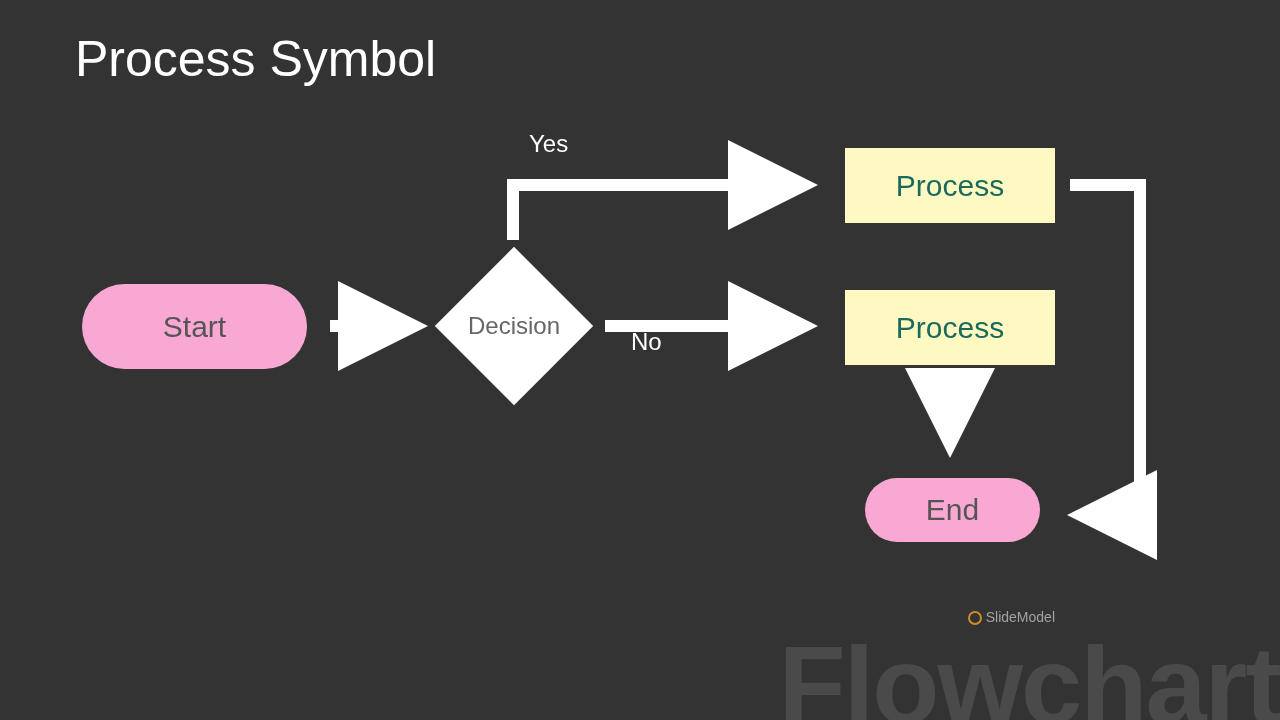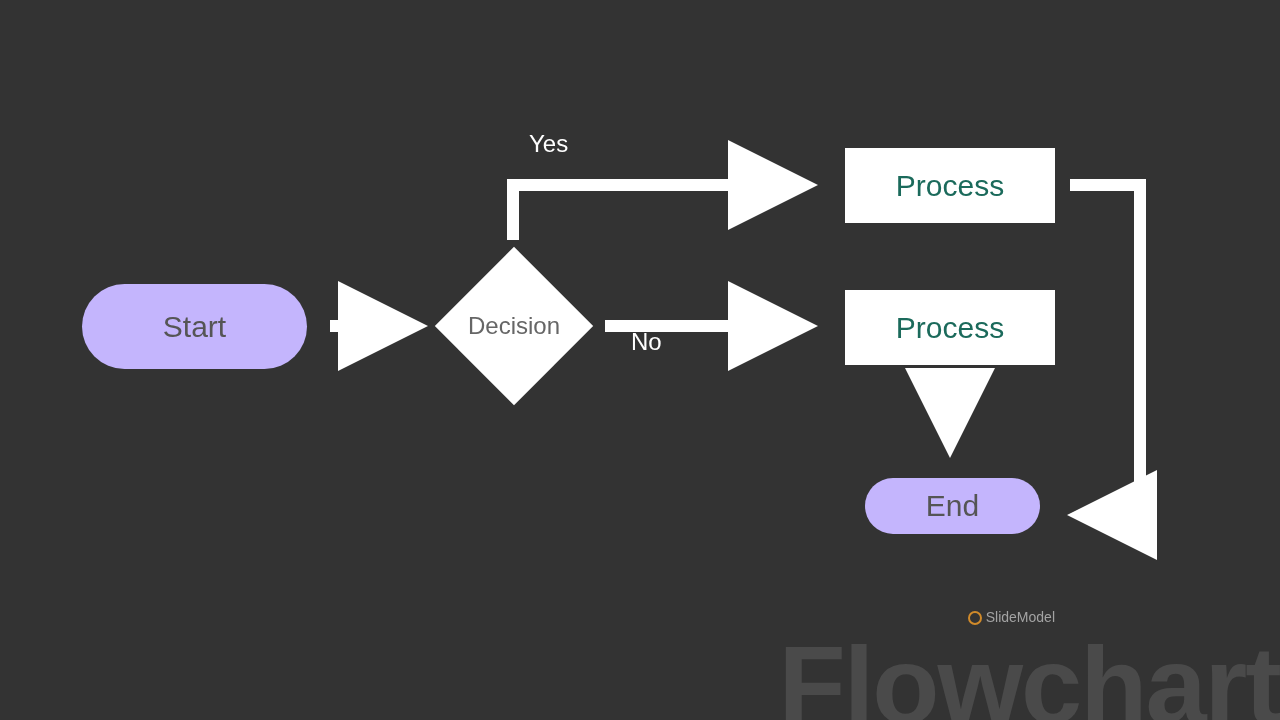--- a/index.html
+++ b/index.html
@@ -1,53 +1,54 @@
 <!DOCTYPE html>
 <html><head>
 <meta charset="utf-8">
 <style>
   html,body{margin:0;padding:0;width:1280px;height:720px;background:#333333;font-family:"Segoe UI",Arial,Helvetica,sans-serif;overflow:hidden}
   .stage{position:relative;width:1280px;height:720px}
   .title{position:absolute;left:75px;top:30px;color:#fff;font-size:50px;font-weight:400;letter-spacing:0px;font-family:"Arial Narrow","Segoe UI",Arial,sans-serif;font-stretch:condensed}
   
   .node{position:absolute;display:flex;align-items:center;justify-content:center;font-size:30px;box-sizing:border-box}
-  .pill{background:#c4b5fd;color:#555;border-radius:999px}
-  .rect{background:#ffffff;color:#1b6a5b}
+  .pill{background:#f9a8d4;color:#555;border-radius:999px}
+  .rect{background:#fef9c3;color:#1b6a5b}
   .diamond{background:#fff;color:#666;transform:rotate(45deg)}
   .diamond span{transform:rotate(-45deg);font-size:24px}
   .label{position:absolute;color:#fff;font-size:24px}
   
   svg.arrows{position:absolute;left:0;top:0;width:1280px;height:720px;pointer-events:none}
   .wm{position:absolute;right:0;bottom:-20px;color:#4a4a4a;font-size:110px;font-weight:700;font-family:"Arial Narrow",Arial,sans-serif;font-stretch:condensed;letter-spacing:-2px;line-height:1}
   .wm-small{position:absolute;right:225px;bottom:95px;color:#a3a3a3;font-size:14px}
   .wm-small .dot{display:inline-block;width:10px;height:10px;border:2px solid #d08a2a;border-radius:50%;margin-right:4px;vertical-align:middle}
 </style>
 </head>
 <body>
 
 <div class="stage">
 
+  <div class="title">Process Symbol</div>
 
   <div class="node pill" style="left:82px;top:284px;width:225px;height:85px">
     <span>Start</span>
   </div>
 
   <div class="node diamond" style="left:458px;top:270px;width:112px;height:112px">
     <span>Decision</span>
   </div>
 
   <div class="node rect" style="left:845px;top:148px;width:210px;height:75px">
     <span>Process</span>
   </div>
 
   <div class="node rect" style="left:845px;top:290px;width:210px;height:75px">
     <span>Process</span>
   </div>
 
-  <div class="node pill" style="left:865px;top:478px;width:175px;height:56px">
+  <div class="node pill" style="left:865px;top:478px;width:175px;height:64px">
     <span>End</span>
   </div>
 
   <div class="label" style="left:529px;top:130px">Yes</div>
   <div class="label" style="left:631px;top:328px">No</div>
 
   <svg class="arrows" viewBox="0 0 1280 720">
     <defs>
       <marker id="ah" viewBox="0 0 12 12" refX="9" refY="6" markerWidth="9" markerHeight="9" orient="auto-start-reverse">
         <path d="M1 1 L11 6 L1 11 Z" fill="#ffffff"></path>

